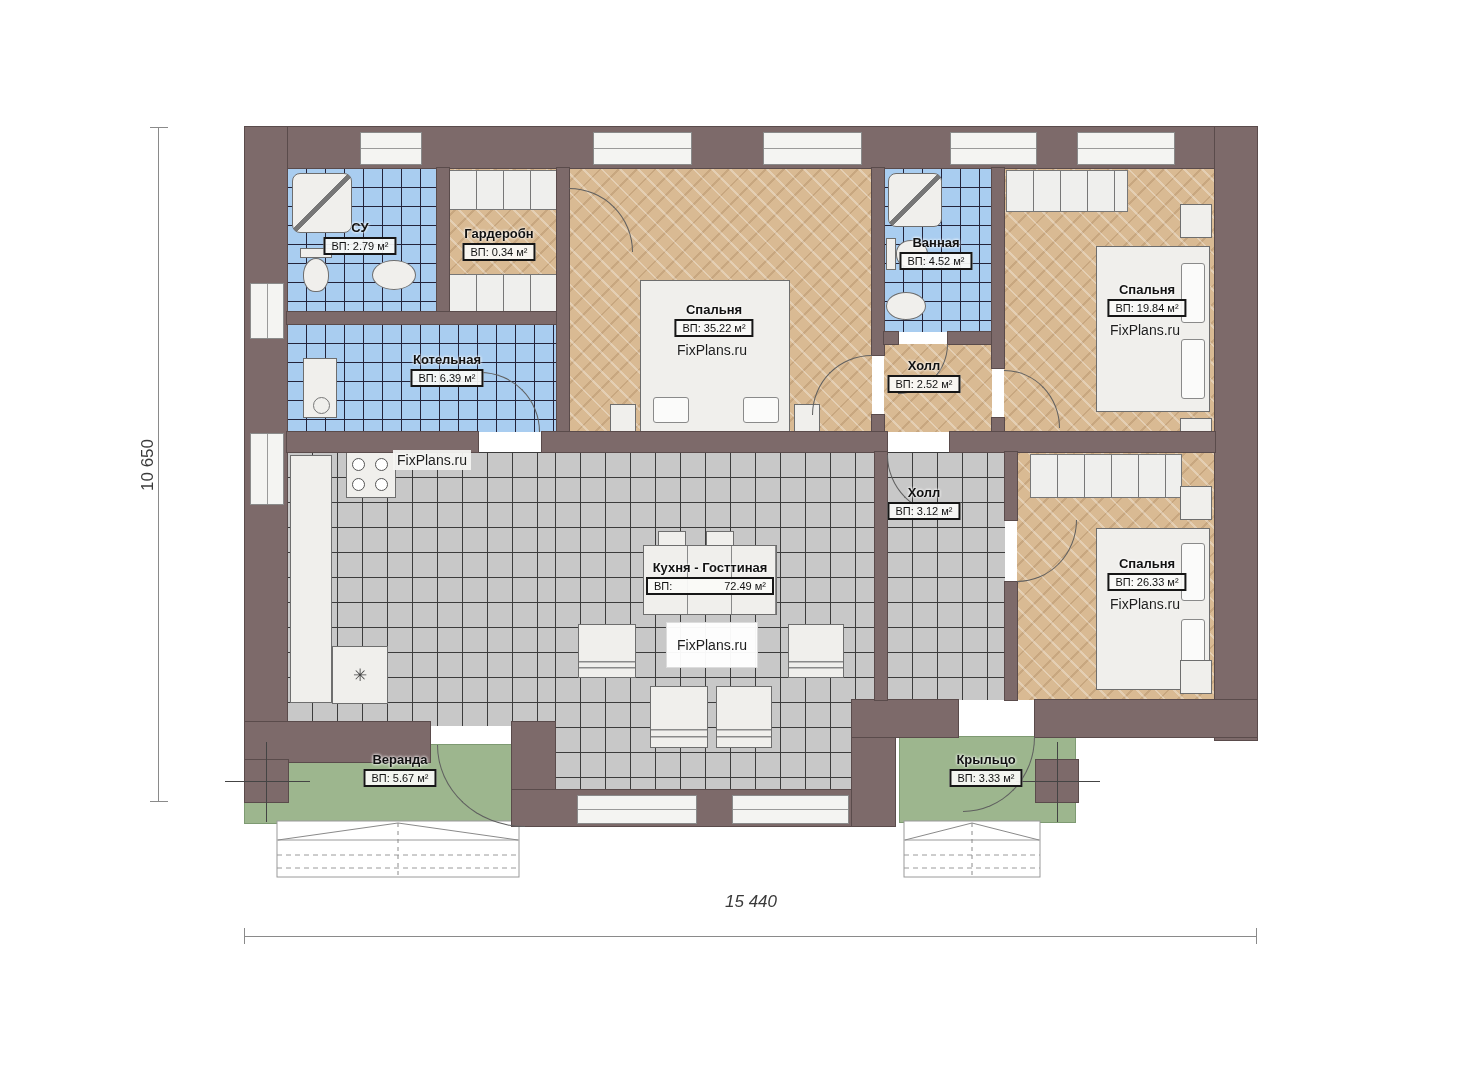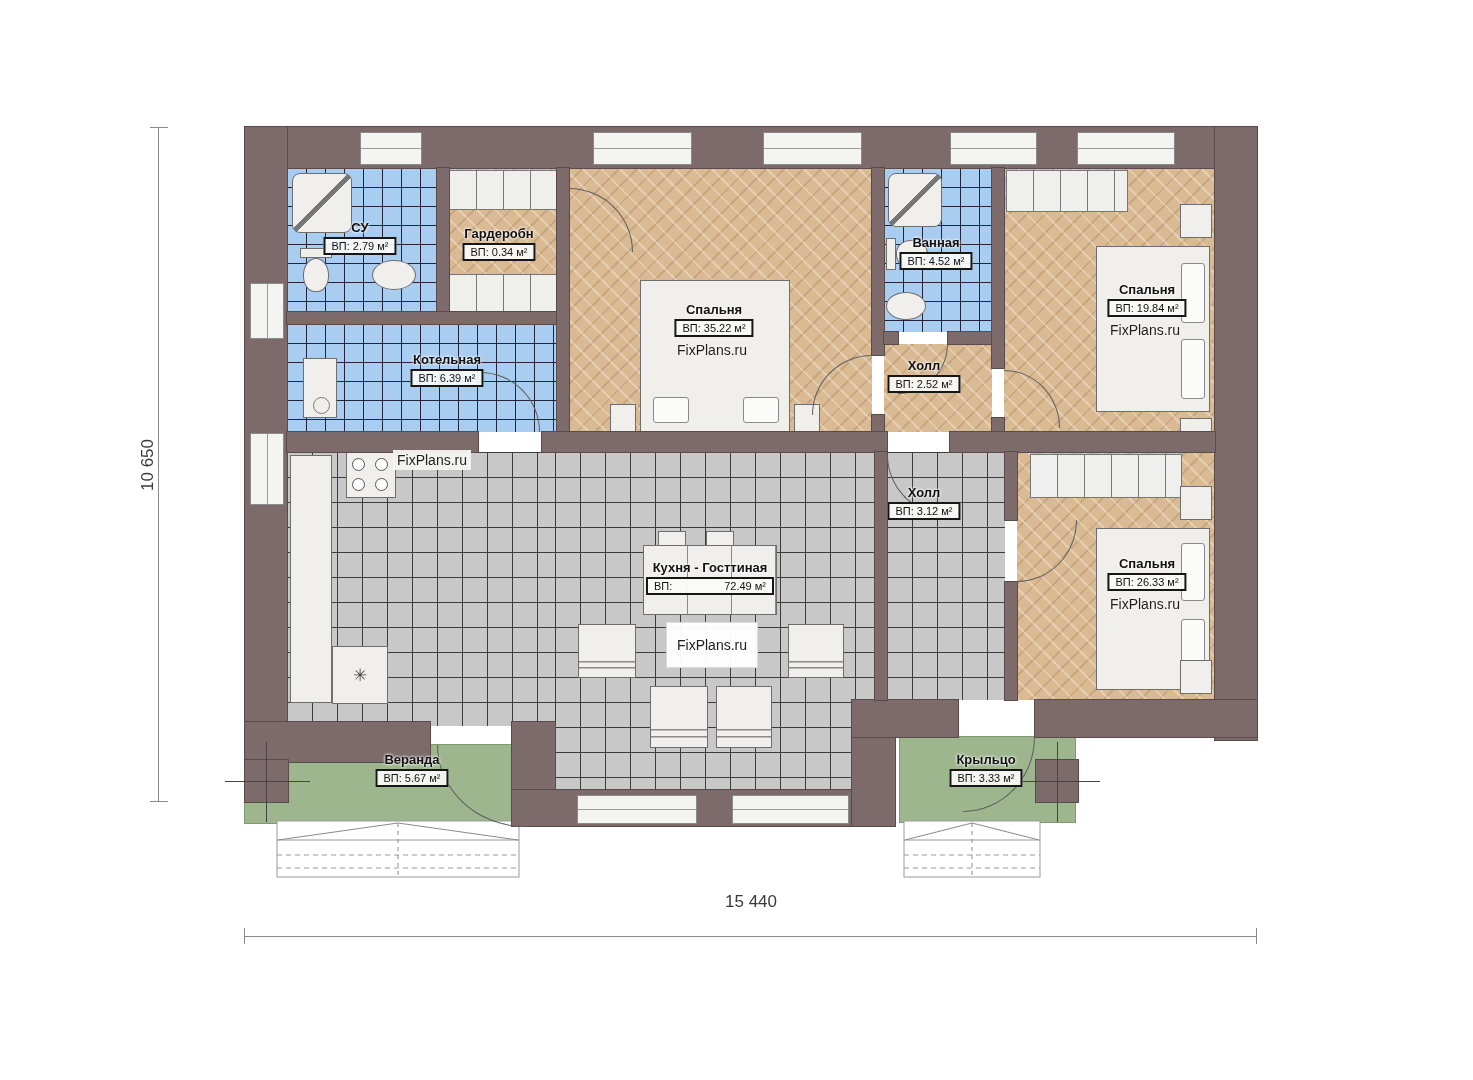--- a/index.html
+++ b/index.html
@@ -186,21 +186,21 @@
   </svg>
 
   <div class="dim-line" style="left:158px;top:128px;width:1px;height:674px;"></div>
   <div class="dim-line" style="left:150px;top:127px;width:18px;height:1px;"></div>
   <div class="dim-line" style="left:150px;top:801px;width:18px;height:1px;"></div>
   <div class="dim-label" style="left:148px;top:465px;transform:translate(-50%,-50%) rotate(-90deg);">10 650</div>
 
   <div class="dim-line" style="left:245px;top:936px;width:1012px;height:1px;"></div>
   <div class="dim-line" style="left:244px;top:928px;width:1px;height:16px;"></div>
   <div class="dim-line" style="left:1256px;top:928px;width:1px;height:16px;"></div>
-  <div class="dim-label" style="left:751px;top:912px;transform:translate(-50%,-100%);">15 440</div>
+  <div class="dim-label" style="left:751px;top:912px;transform:translate(-50%,-100%);font-style:italic;">15 440</div>
 
   <div class="room-label" style="left:360px;top:220px;">
     <div class="room-name">СУ</div>
     <div class="area-box">ВП: 2.79 м²</div>
   </div>
   <div class="room-label" style="left:499px;top:226px;">
     <div class="room-name">Гардеробн</div>
     <div class="area-box">ВП: 0.34 м²</div>
   </div>
   <div class="room-label" style="left:447px;top:352px;">
@@ -240,21 +240,21 @@
   <div class="room-label" style="left:924px;top:485px;">
     <div class="room-name">Холл</div>
     <div class="area-box">ВП: 3.12 м²</div>
   </div>
   <div class="room-label" style="left:1147px;top:556px;">
     <div class="room-name">Спальня</div>
     <div class="area-box">ВП: 26.33 м²</div>
   </div>
   <div class="wm" style="left:1145px;top:596px;">FixPlans.ru</div>
 
-  <div class="room-label" style="left:412px;top:752px;">
+  <div class="room-label" style="left:400px;top:752px;">
     <div class="room-name">Веранда</div>
     <div class="area-box">ВП: 5.67 м²</div>
   </div>
   <div class="room-label" style="left:986px;top:752px;">
     <div class="room-name">Крыльцо</div>
     <div class="area-box">ВП: 3.33 м²</div>
   </div>
 
 </div>
 

